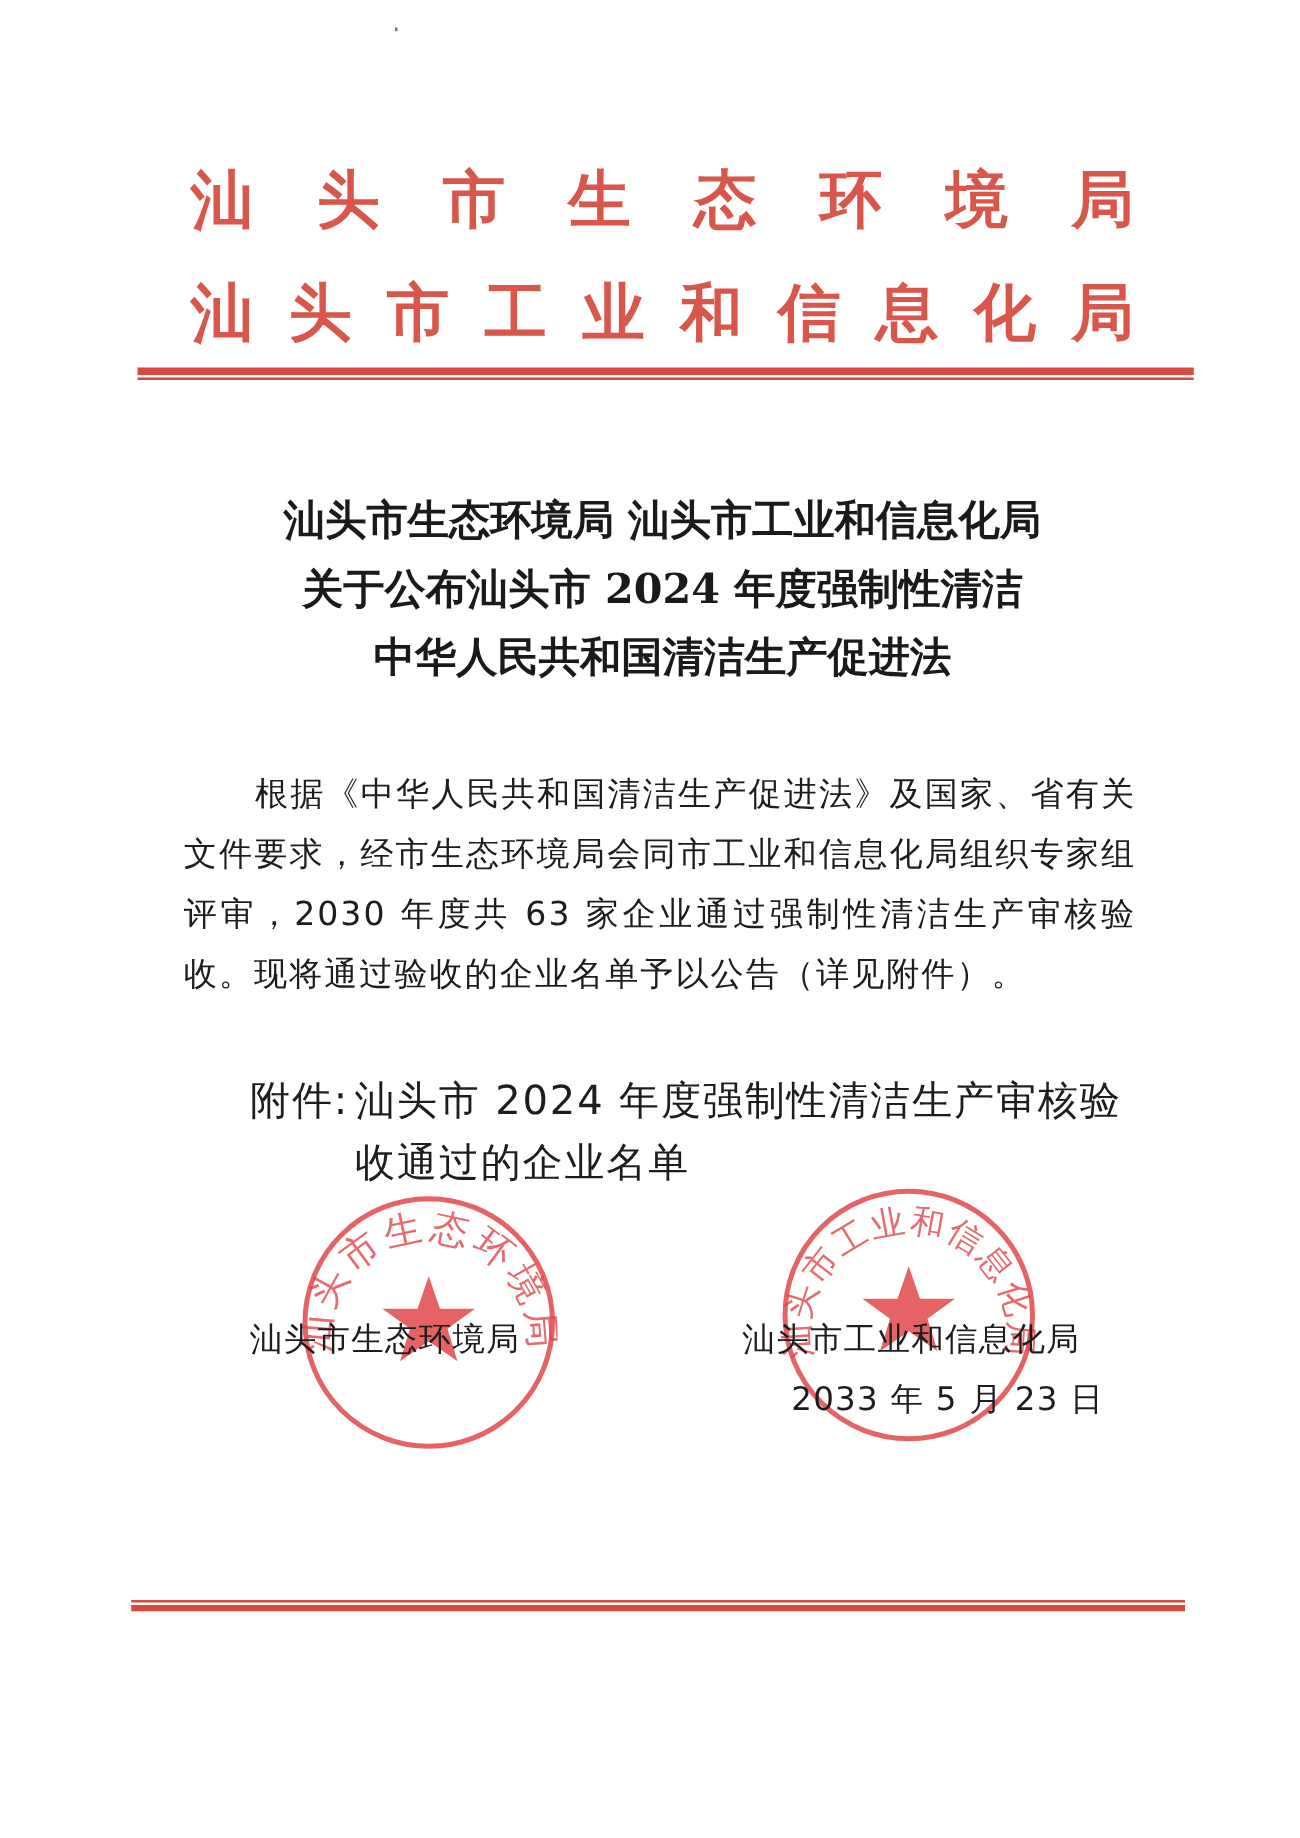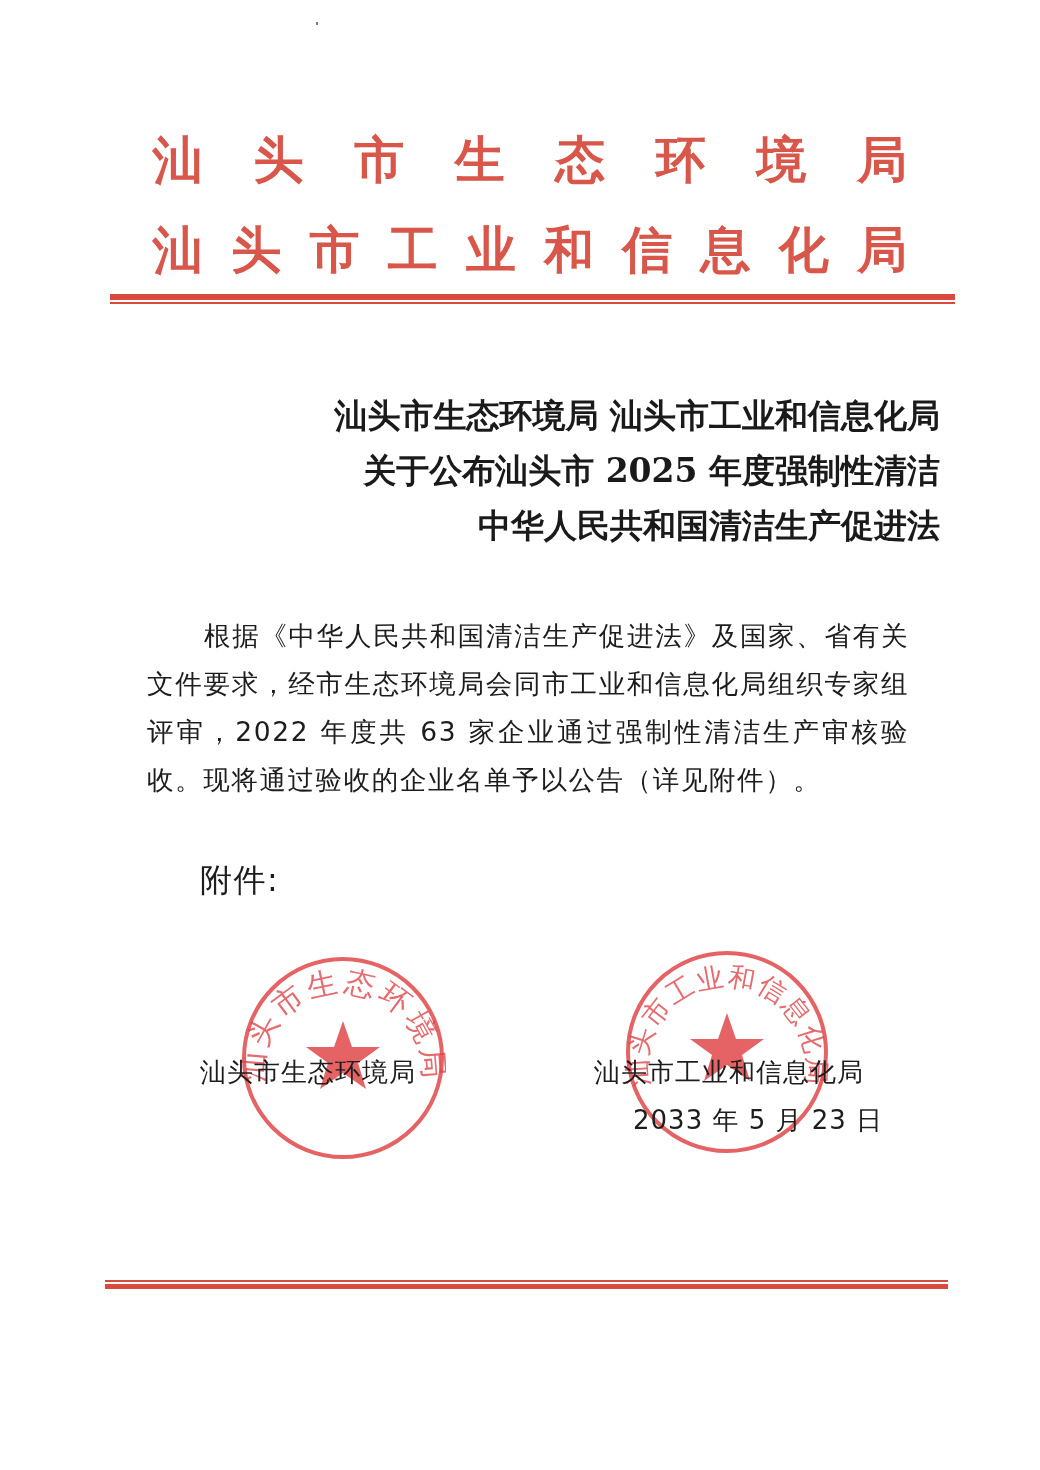--- a/index.html
+++ b/index.html
@@ -13,21 +13,21 @@
   .org-line { display: flex; justify-content: space-between; width: 760px; height: 56px; }
   .org-line span { display: inline-block; width: 56px; text-align: center; }
   .org-line-1 { top: 132px; }
   .org-line-2 { top: 222px; }
 
   .rule-top { left: 110px; top: 294px; width: 845px; }
   .rule-top .thick { height: 6px; background: #d9493d; }
   .rule-top .gap { height: 2px; }
   .rule-top .thin { height: 2px; background: #d9493d; }
 
-  .title { left: 120px; width: 820px; text-align: right; font-weight: bold;
+  .title { left: 120px; width: 820px; text-align: center; font-weight: bold;
            font-family: "DejaVu Serif", "Liberation Serif", serif; font-size: 33px; line-height: 55px; top: 388px; color: #1a1a1a; }
   .title div { white-space: nowrap; }
 
   .body-text { left: 147px; width: 762px; top: 612px; font-size: 26.5px; line-height: 48px;
                letter-spacing: 1.6px; text-align: justify; color: #1d1d1d;
                font-family: "DejaVu Sans", "Liberation Sans", sans-serif; }
   .body-text p { margin: 0; text-indent: 57px; }
 
   .attachment { left: 200px; top: 855px; width: 712px; font-size: 32px; line-height: 50px;
                 letter-spacing: 1.5px; font-family: "DejaVu Sans", "Liberation Sans", sans-serif; color: #1d1d1d; }
@@ -78,30 +78,31 @@
 </div>
 
 <div class="abs rule-top">
   <div class="thick"></div>
     <div class="gap"></div>
     <div class="thin"></div>
 </div>
 
 <div class="abs title">
   <div>汕头市生态环境局  汕头市工业和信息化局</div>
-  <div>关于公布汕头市 2025 年度强制性清洁</div>
+  <div>关于公布汕头市 2024 年度强制性清洁</div>
   <div>中华人民共和国清洁生产促进法</div>
 </div>
 
 <div class="abs body-text">
-  <p>根据《中华人民共和国清洁生产促进法》及国家、省有关文件要求，经市生态环境局会同市工业和信息化局组织专家组评审，2022 年度共 63 家企业通过强制性清洁生产审核验收。现将通过验收的企业名单予以公告（详见附件）。</p>
+  <p>根据《中华人民共和国清洁生产促进法》及国家、省有关文件要求，经市生态环境局会同市工业和信息化局组织专家组评审，2030 年度共 63 家企业通过强制性清洁生产审核验收。现将通过验收的企业名单予以公告（详见附件）。</p>
 </div>
 
 <div class="abs attachment">
   <span class="label">附件:</span>
+  <div class="content">汕头市 2024 年度强制性清洁生产审核验收通过的企业名单</div>
 </div>
 
 <svg class="abs seal seal-left" viewBox="0 0 206 206">
   <defs>
     <path id="arcL" d="M 30 150 A 80 80 0 1 1 176 150" fill="none"></path>
   </defs>
   <circle cx="103" cy="103" r="99" fill="none" stroke="#e0464a" stroke-width="4" opacity="0.85"></circle>
   <polygon points="103,66 112,92 140,92 118,108 126,134 103,118 80,134 88,108 66,92 94,92" fill="#e0464a" opacity="0.85"></polygon>
   <text font-family="DejaVu Serif, serif" font-size="30" fill="#e0464a" opacity="0.8">
     <textPath href="#arcL" startOffset="50%" text-anchor="middle" letter-spacing="4">汕头市生态环境局</textPath>

